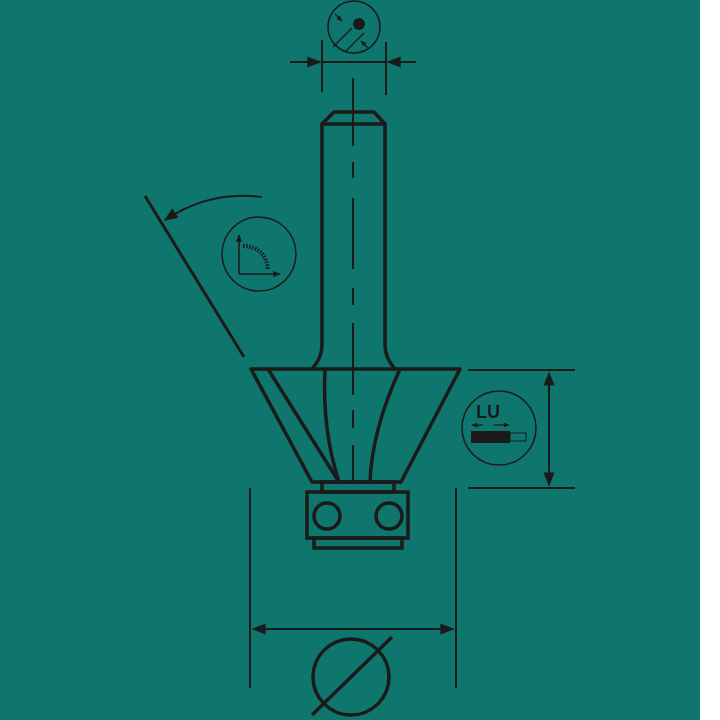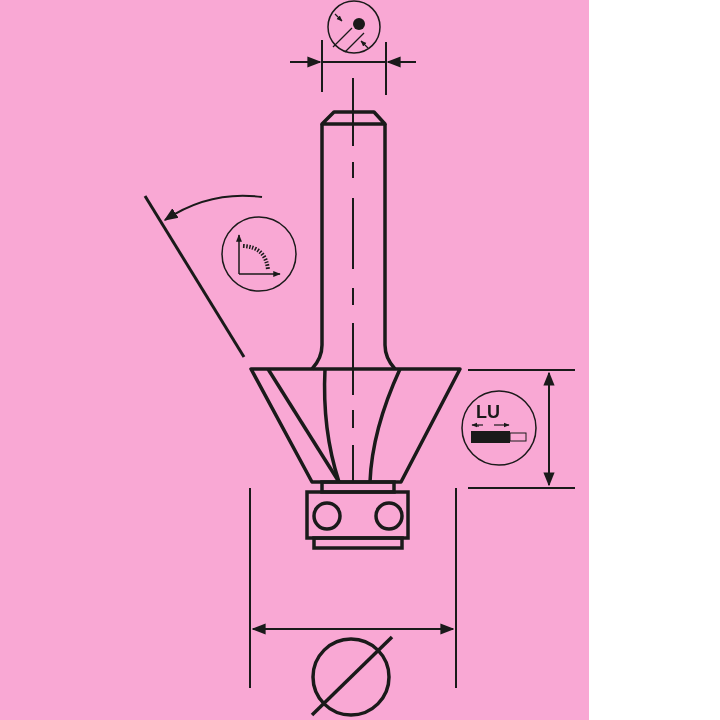--- a/index.html
+++ b/index.html
@@ -1,16 +1,16 @@
 <!DOCTYPE html>
 <html><head>
   <meta charset="utf-8">
   <style>
     html, body { margin: 0; padding: 0; background: #ffffff; }
-    .canvas { position: relative; width: 589px; height: 720px; background: #f9a8d4; overflow: hidden; }
+    .canvas { position: relative; width: 700px; height: 720px; background: #0f766e; overflow: hidden; }
     svg { position: absolute; left: 0; top: 0; }
     .lu-text { font-family: "Liberation Sans", sans-serif; font-weight: bold; font-size: 18px; fill: #1a1a1a; }
   </style>
 </head>
 <body>
 
 <div class="canvas">
 <svg width="720" height="720" viewBox="0 0 720 720">
   <defs>
     <marker id="arrow" viewBox="0 0 10 10" refX="9" refY="5" markerWidth="7" markerHeight="7" orient="auto-start-reverse">

